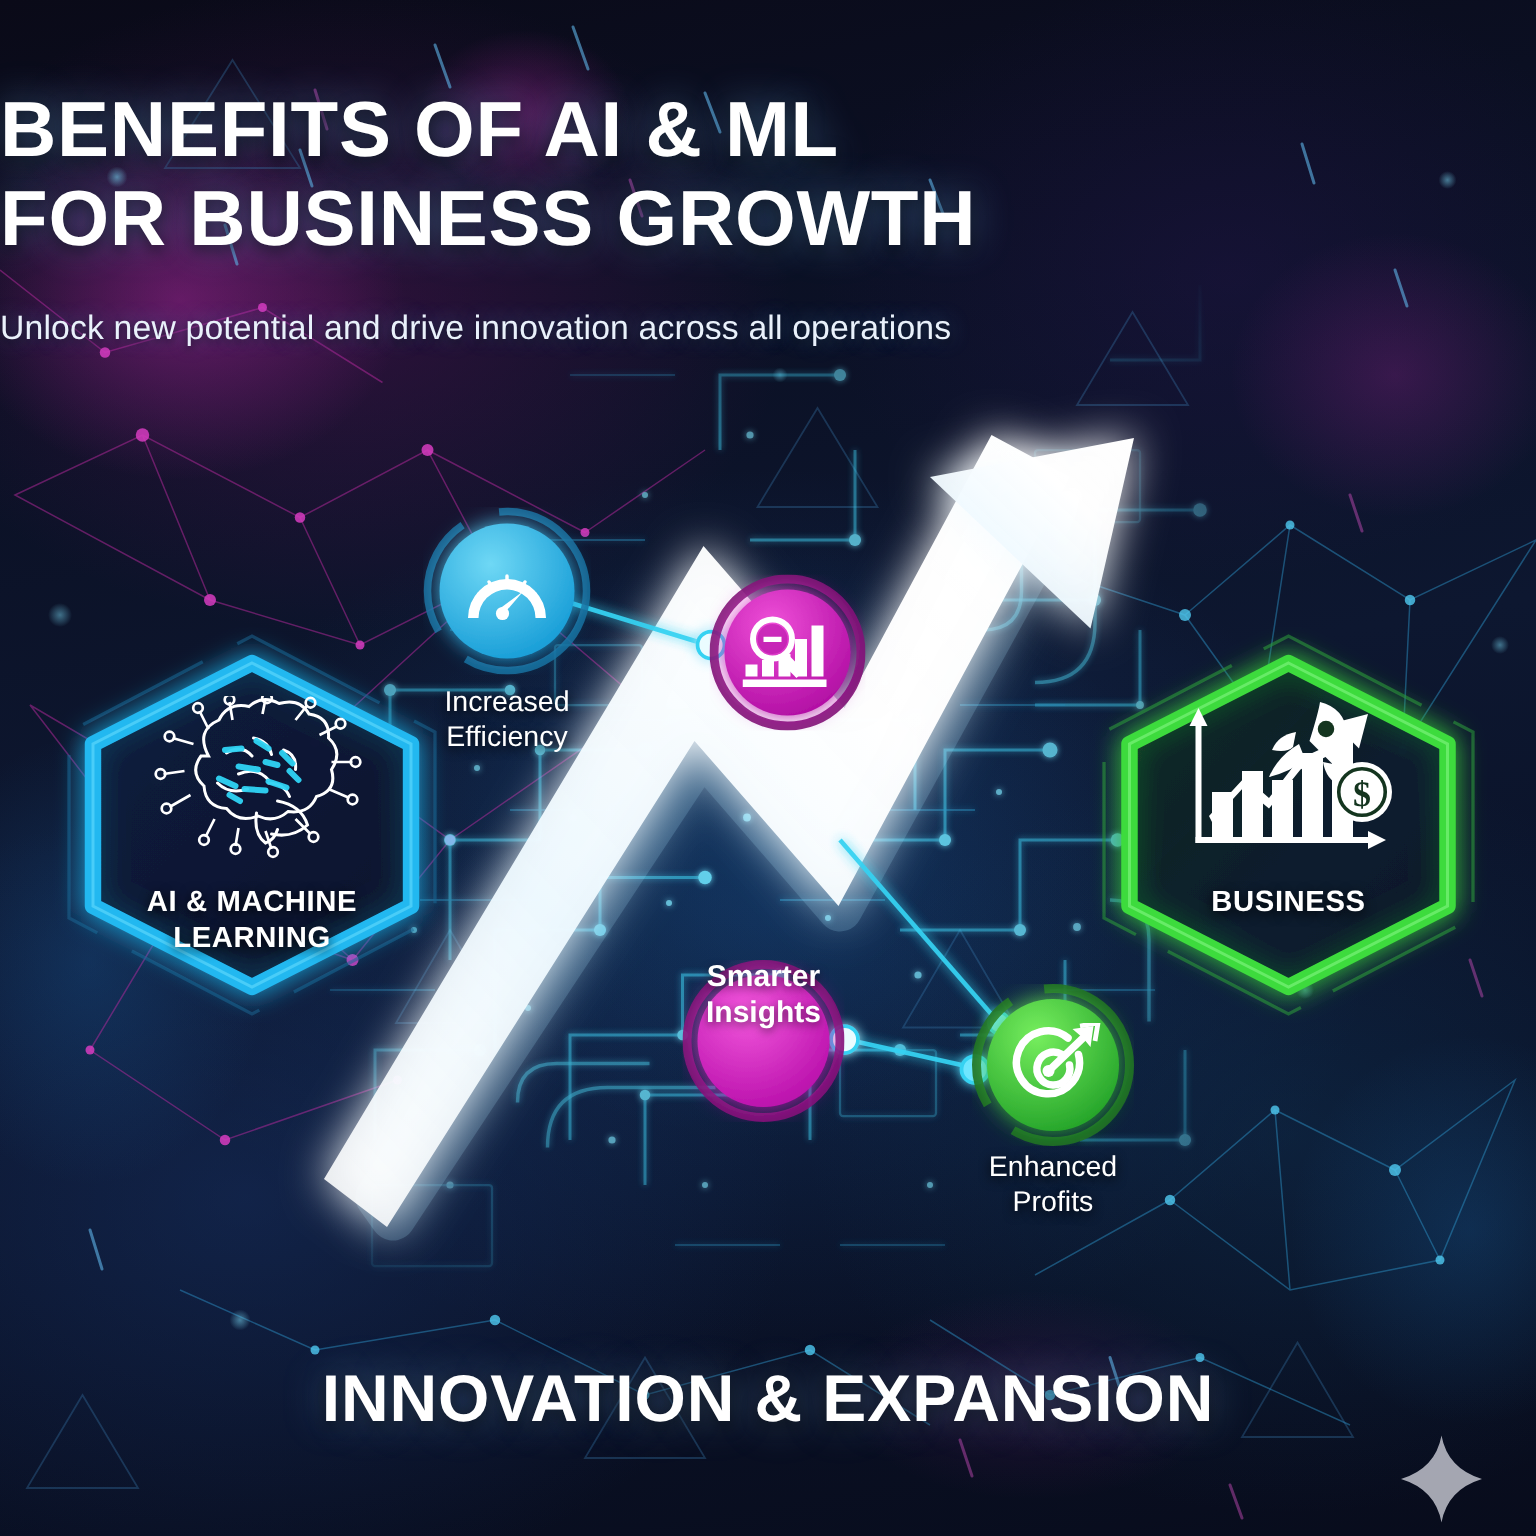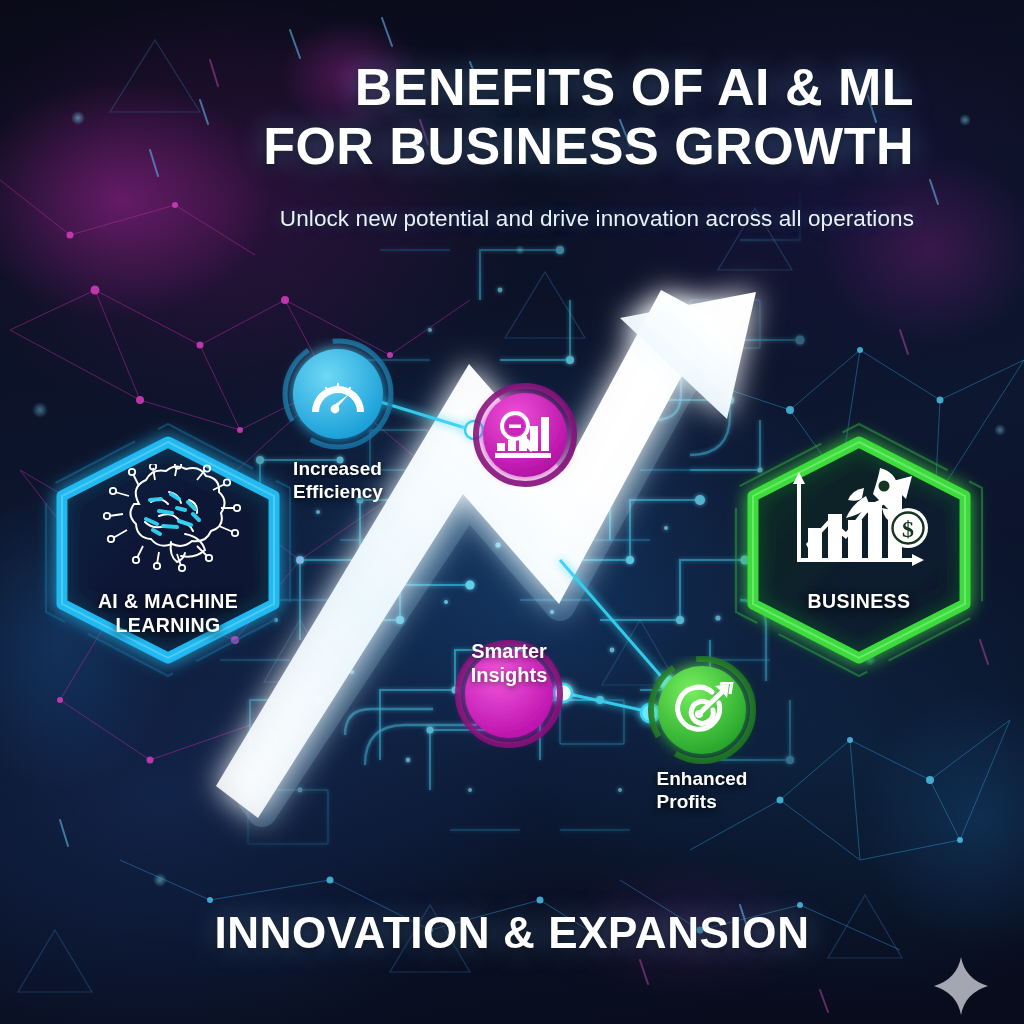--- a/index.html
+++ b/index.html
@@ -12,21 +12,21 @@
       radial-gradient(ellipse 460px 360px at 84% 74%, rgba(20,70,110,.30), rgba(0,0,0,0) 70%),
       radial-gradient(ellipse 560px 420px at 50% 60%, rgba(26,78,140,.34), rgba(0,0,0,0) 72%),
       radial-gradient(ellipse 420px 300px at 22% 20%, rgba(92,20,90,.42), rgba(0,0,0,0) 72%),
       radial-gradient(ellipse 380px 280px at 80% 18%, rgba(40,20,80,.35), rgba(0,0,0,0) 72%),
       linear-gradient(170deg,#0a0a18 0%,#0b1024 22%,#0d1730 48%,#0a1228 72%,#080c1c 100%);
   }
   .layer{position:absolute;inset:0;}
   .noclick{pointer-events:none;}
 
   
-  #headerBlock{position:absolute;left:0;top:58px;width:914px;text-align:right;}
+  #headerBlock{position:absolute;left:0;top:58px;width:914px;text-align:left;}
   #title{
     color:#fff;font-weight:bold;font-size:52px;line-height:1.13;
     letter-spacing:.5px;
     text-shadow:0 0 26px rgba(120,190,255,.45),0 3px 10px rgba(0,0,0,.75);
   }
   #subtitle{
     margin-top:30px;color:#e9f1fb;font-size:22.5px;font-weight:normal;
     letter-spacing:.1px;text-shadow:0 0 14px rgba(110,180,255,.45),0 2px 6px rgba(0,0,0,.7);
   }
 
@@ -40,21 +40,21 @@
   
   .hexPillar{position:absolute;}
   .hexLabel{
     position:absolute;left:0;width:100%;text-align:center;
     color:#fff;font-weight:bold;font-size:19.5px;line-height:1.22;
     letter-spacing:.4px;text-shadow:0 2px 8px rgba(0,0,0,.9);
   }
   .hexIconWrap{position:absolute;left:0;width:100%;display:flex;justify-content:center;}
   .nodeLabelOut{
     position:absolute;left:50%;transform:translateX(-50%);
-    color:#fff;font-weight:bold;font-size:19px;line-height:1.2;
+    text-align:center;color:#fff;font-weight:normal;font-size:19px;line-height:1.2;
     white-space:nowrap;text-shadow:0 2px 7px rgba(0,0,0,.92);
   }
   .nodeLabelIn{
     color:#fff;font-weight:bold;font-size:20px;line-height:1.18;text-align:center;
     text-shadow:0 2px 6px rgba(0,0,0,.55);
   }
 </style>
 </head>
 <body>
 

